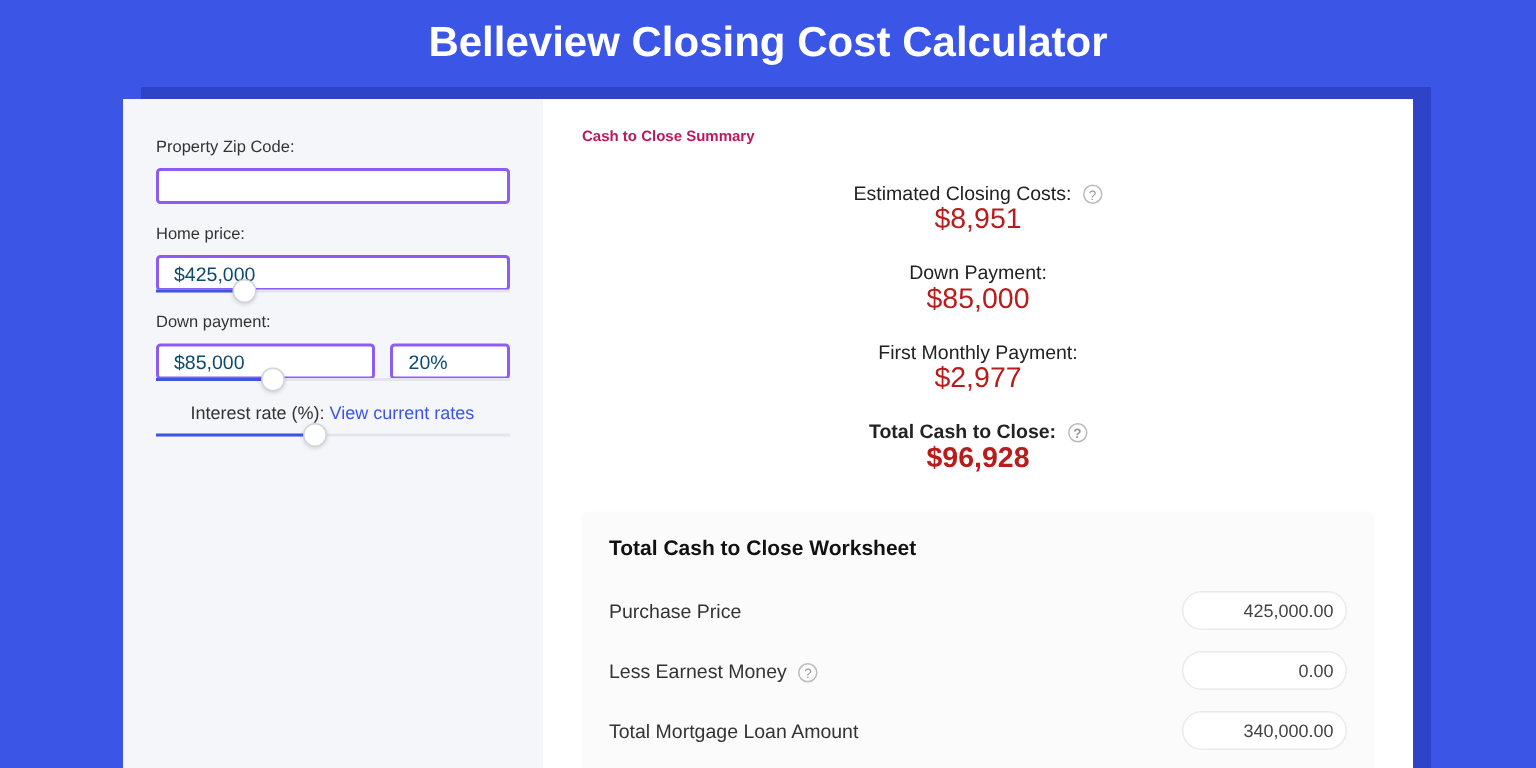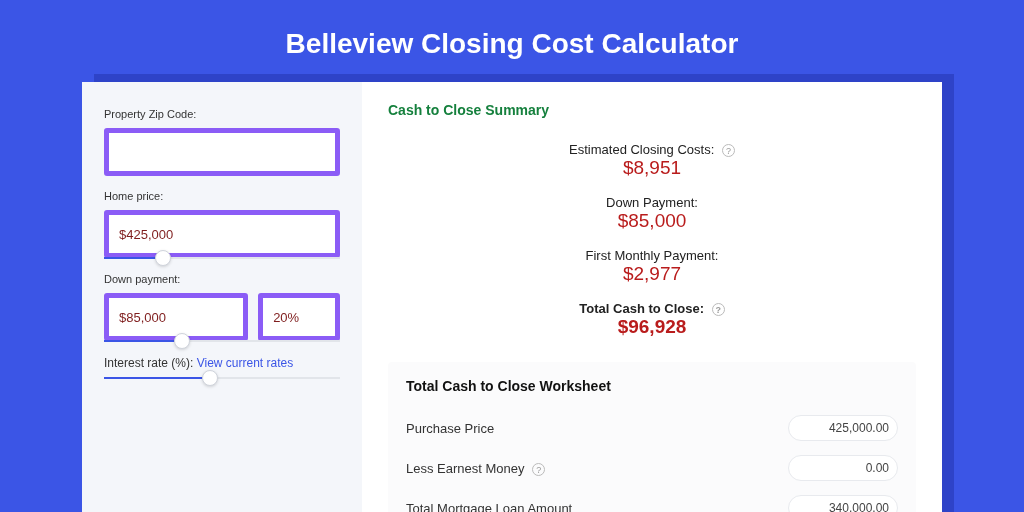--- a/index.html
+++ b/index.html
@@ -8,21 +8,21 @@
       height: 512px;
       background: #3b55e6;
       font-family: -apple-system, BlinkMacSystemFont, "Segoe UI", Helvetica, Arial, sans-serif;
       overflow: hidden;
     }
     .page-title {
       text-align: center;
       color: #fff;
       font-size: 28px;
       font-weight: 700;
-      padding: 28px 0 22px;
+      padding: 12px 0 22px;
     }
     .card-wrap {
       position: relative;
       width: 860px;
       margin: 0 auto;
     }
     .card-shadow {
       position: absolute;
       top: 0; left: 0; right: 0; bottom: 0;
       background: #2e43c8;
@@ -49,48 +49,48 @@
     }
     .field-label {
       font-size: 11px;
       color: #333;
       margin-bottom: 8px;
       margin-top: 14px;
     }
     .field-label:first-child { margin-top: 2px; }
     .input {
       background: #fff;
-      border: 5px solid #8b5cf6;
+      border: 2px solid #8b5cf6;
       border-radius: 3px;
-      height: 48px;
+      height: 24px;
       width: 100%;
       padding: 0 10px;
       font-size: 13px;
-      color: #7f1d1d;
+      color: #0c4a6e;
     }
     .slider-wrap { position: relative; margin-top: 0; }
     .slider-track {
       height: 2px;
       background: #e2e5ea;
       position: relative;
       margin-top: -1px;
     }
     .slider-fill {
       position: absolute; left:0; top:0; height:2px; background:#3b55e6;
     }
     .slider-thumb {
       position: absolute; top:-7px; width:16px; height:16px; border-radius:50%;
       background:#fff; border:1px solid #d0d4dc; box-shadow:0 1px 3px rgba(0,0,0,.15);
     }
     .dp-row { display:flex; gap:10px; }
     .dp-row .input:first-child { flex: 2.2; }
     .dp-row .input:last-child { flex: 1; }
-    .rate-label { font-size:12px; color:#333; margin-top:14px; margin-bottom:8px; }
+    .rate-label { font-size:12px; color:#333; margin-top:14px; margin-bottom:8px;margin-left:23px; }
     .rate-link { color:#3b55e6; text-decoration:none; font-size:12px; }
-    .summary-title { font-size:14px; font-weight:700; color:#15803d; margin-bottom:16px; }
+    .summary-title { font-size:10px; font-weight:700; color:#be185d; margin-bottom:16px; }
     .row {
       display:flex; justify-content:space-between; align-items:center;
       padding: 8px 0;
       flex-direction: column;
     }
     .row-label { font-size:13px; color:#222; }
     .row-val { font-size:19px; color:#b91c1c; }
     .row.bold .row-label, .row.bold .row-val { font-weight:700; }
     .help-icon {
       display:inline-block; width:13px; height:13px; border:1px solid #bbb;

